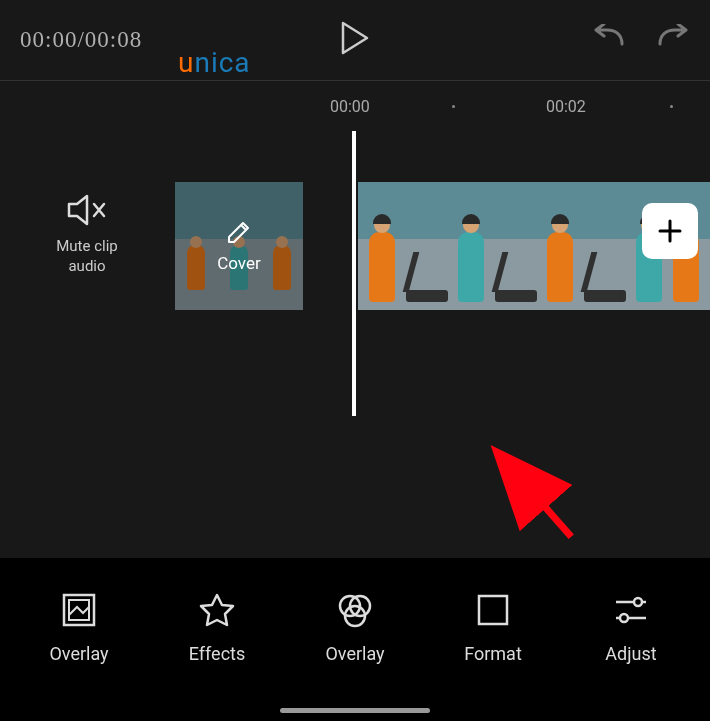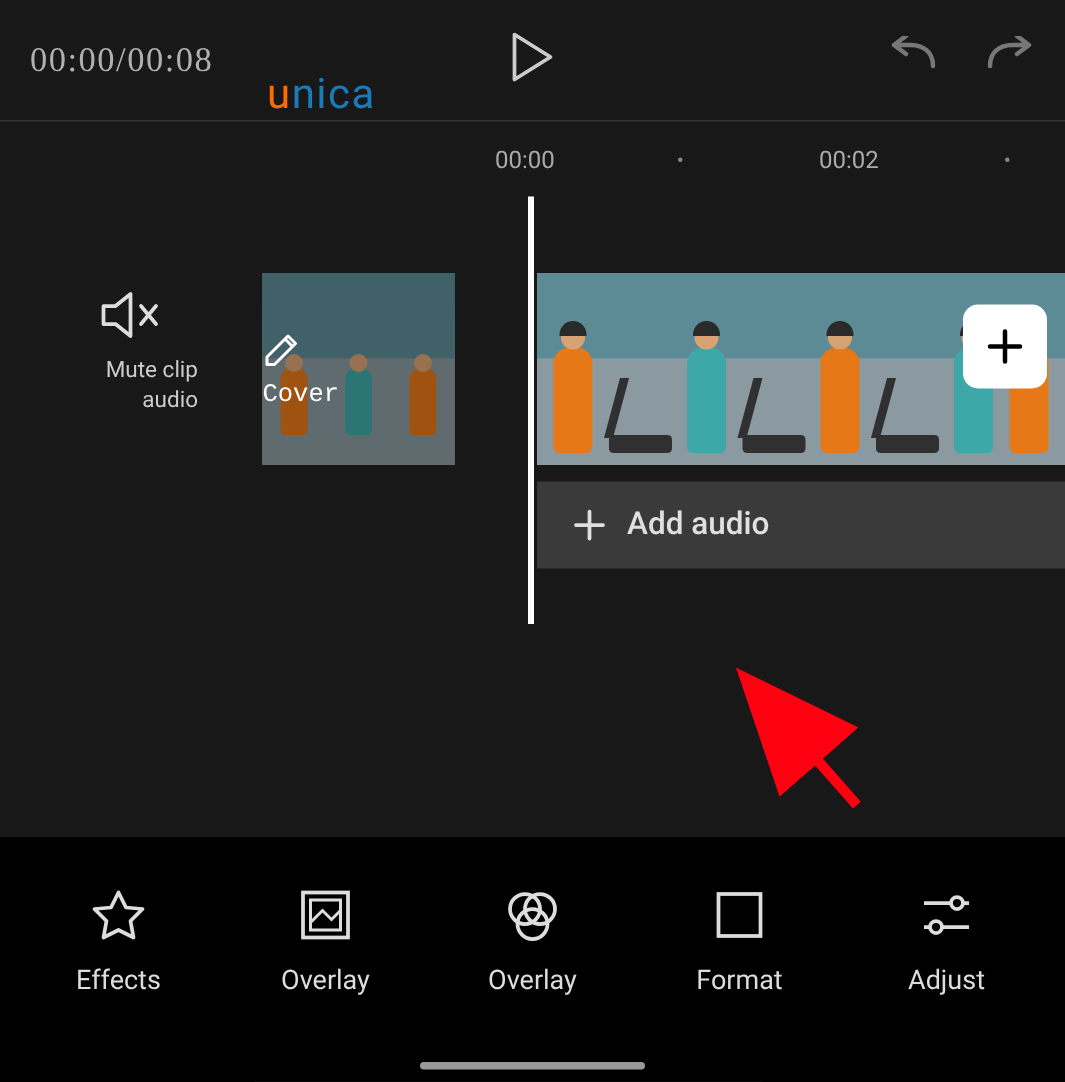--- a/index.html
+++ b/index.html
@@ -89,21 +89,21 @@
       width: 90px;
       display: flex;
       flex-direction: column;
       align-items: center;
       gap: 10px;
       cursor: pointer;
     }
     .mute-clip-label {
       color: #ccc;
       font-size: 15px;
-      text-align: right;
+      text-align: center;
       line-height: 1.3;
     }
     .cover-thumb {
       position: absolute;
       left: 175px;
       top: 51px;
       width: 128px;
       height: 128px;
       background: linear-gradient(180deg, #5a8a94 0%, #6b9ba5 40%, #a08878 40%, #9a8270 100%);
       display: flex;
@@ -121,23 +121,23 @@
       flex-direction: column;
     }
     .cover-sky { flex: 4; background: #5c8b96; }
     .cover-floor { flex: 5; background: #8a9aa0; }
     .cover-overlay {
       position: absolute;
       inset: 0;
       background: rgba(0,0,0,0.3);
       display: flex;
       flex-direction: column;
+      align-items: center;
       justify-content: center;
       gap: 8px;
-      font-family: Liberation Mono, monospace;
     }
     .cover-label {
       color: #fff;
       font-size: 17px;
     }
     .cover-people {
       position: absolute;
       bottom: 20px;
       width: 100%;
       height: 60px;
@@ -410,53 +410,47 @@
         <div class="person"></div>
       </div>
     </div>
 
     <div class="add-clip-btn">
       <svg width="28" height="28" viewBox="0 0 28 28">
         <path d="M 14 4 L 14 24 M 4 14 L 24 14" stroke="#000" stroke-width="3" stroke-linecap="round"></path>
       </svg>
     </div>
 
-    <div class="add-audio-row">
-      <svg width="22" height="22" viewBox="0 0 22 22">
-        <path d="M 11 2 L 11 20 M 2 11 L 20 11" stroke="#e0e0e0" stroke-width="2.5" stroke-linecap="round"></path>
-      </svg>
-      <span>Add audio</span>
-    </div>
   </div>
 </div>
 
 <svg class="arrow" width="120" height="90" viewBox="0 0 120 90">
   <defs>
     <marker id="arrowhead" markerWidth="12" markerHeight="10" refX="10" refY="5" orient="auto">
       <polygon points="0 0, 12 5, 0 10" fill="#ff0011"></polygon>
     </marker>
   </defs>
   <line x1="10" y1="10" x2="100" y2="70" stroke="#ff0011" stroke-width="7" marker-end="url(#arrowhead)"></line>
 </svg>
 
 <div class="bottom-bar">
   <div class="tool-btn">
     <svg width="38" height="38" viewBox="0 0 38 38">
-      <path d="M 19 4 L 24 14 L 35 15 L 27 23 L 29 34 L 19 29 L 9 34 L 11 23 L 3 15 L 14 14 Z" fill="none" stroke="#ddd" stroke-width="2.5" stroke-linejoin="round"></path>
-    </svg>
-    <span class="tool-label">Effects</span>
-  </div>
-
-  <div class="tool-btn">
-    <svg width="38" height="38" viewBox="0 0 38 38">
       <rect x="4" y="4" width="30" height="30" fill="none" stroke="#ddd" stroke-width="2.5"></rect>
       <rect x="9" y="9" width="20" height="20" fill="none" stroke="#ddd" stroke-width="2"></rect>
       <path d="M 9 24 L 17 16 L 23 22 L 29 16" fill="none" stroke="#ddd" stroke-width="2"></path>
     </svg>
     <span class="tool-label">Overlay</span>
+  </div>
+
+  <div class="tool-btn">
+    <svg width="38" height="38" viewBox="0 0 38 38">
+      <path d="M 19 4 L 24 14 L 35 15 L 27 23 L 29 34 L 19 29 L 9 34 L 11 23 L 3 15 L 14 14 Z" fill="none" stroke="#ddd" stroke-width="2.5" stroke-linejoin="round"></path>
+    </svg>
+    <span class="tool-label">Effects</span>
   </div>
 
   <div class="tool-btn">
     <svg width="38" height="38" viewBox="0 0 38 38">
       <circle cx="14" cy="15" r="10" fill="none" stroke="#ddd" stroke-width="2.5"></circle>
       <circle cx="24" cy="15" r="10" fill="none" stroke="#ddd" stroke-width="2.5"></circle>
       <circle cx="19" cy="25" r="10" fill="none" stroke="#ddd" stroke-width="2.5"></circle>
     </svg>
     <span class="tool-label">Overlay</span>
   </div>

